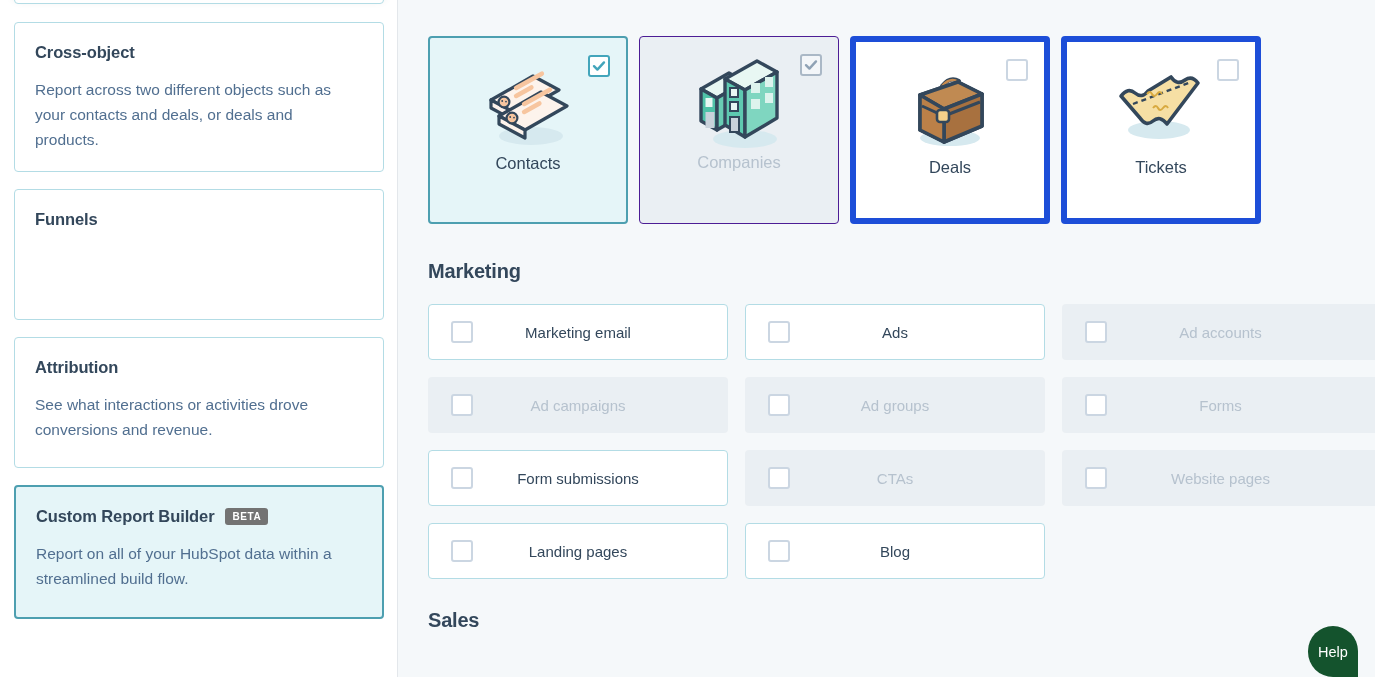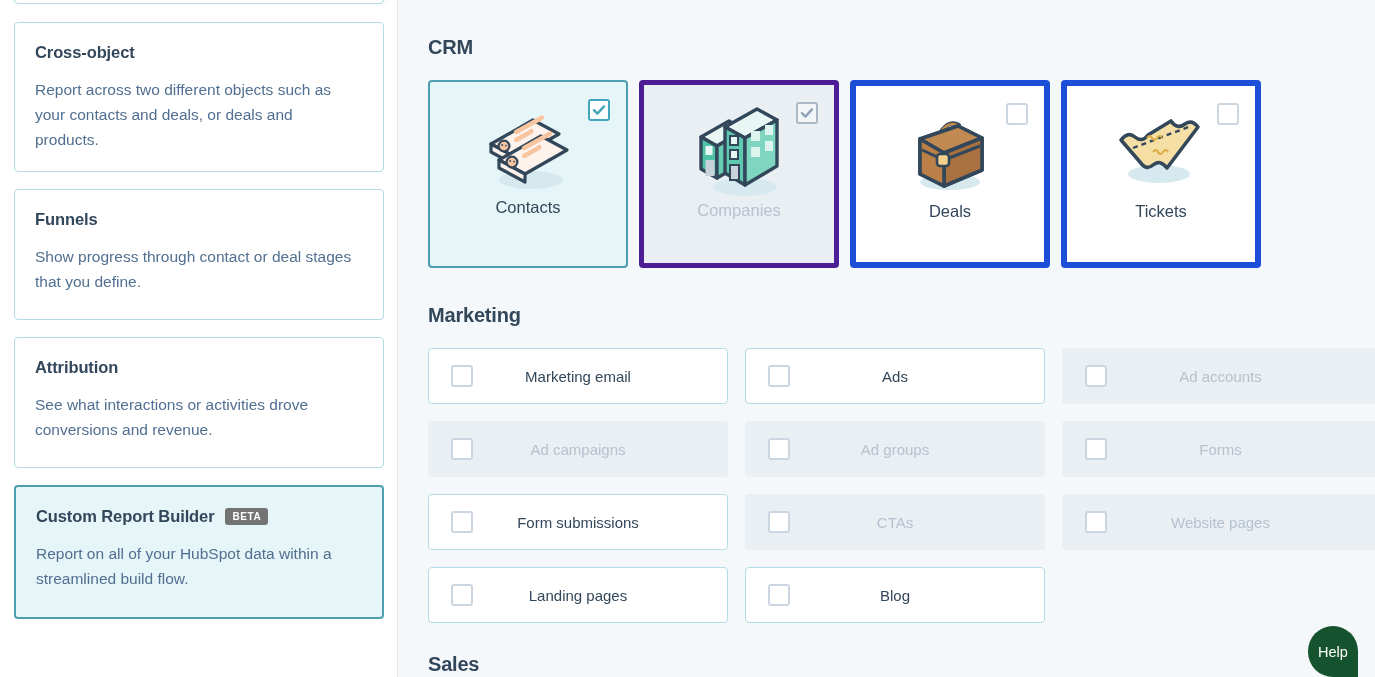--- a/index.html
+++ b/index.html
@@ -93,21 +93,21 @@
     display: flex; flex-direction: column;
     align-items: center;
     cursor: pointer;
   }
   .obj-card.checked {
     background: #e5f5f8;
     border: 2px solid #4d9fb0;
   }
   .obj-card.disabled {
     background: #eaeff3;
-    border: 5px solid #4c1d95;
+    border: 1px solid #4c1d95;
     cursor: default;
   }
   .obj-icon { margin-top: 20px; height: 96px; display: flex; align-items: center; justify-content: center; }
   .obj-label {
     font-size: 16.5px; color: #33475b; text-align: center;
   }
   .obj-card.disabled .obj-label { color: #b6c2ce; }
 
   
   .cbox {
@@ -178,21 +178,20 @@
       <div class="sb-title-row">
         <span class="sb-title">Cross-object</span>
       </div>
       <div class="sb-desc">Report across two different objects such as your contacts and deals, or deals and products.</div>
     </div>
 
     <div class="sb-card c-funnels">
       <div class="sb-title-row">
         <span class="sb-title">Funnels</span>
       </div>
-      <div class="sb-desc">Show progress through contact or deal stages that you define.</div>
     </div>
 
     <div class="sb-card c-attribution">
       <div class="sb-title-row">
         <span class="sb-title">Attribution</span>
       </div>
       <div class="sb-desc">See what interactions or activities drove conversions and revenue.</div>
     </div>
 
     <div class="sb-card c-crb selected">
@@ -201,21 +200,20 @@
         <span class="beta-badge">BETA</span>
       </div>
       <div class="sb-desc">Report on all of your HubSpot data within a streamlined build flow.</div>
     </div>
 
     <div class="divider"></div>
   </aside>
 
   <section id="main">
 
-    <h2 class="section-title">CRM</h2>
 
     <div class="obj-grid">
 
       <div class="obj-card checked">
         <span class="cbox on">
           <svg width="14" height="14" viewBox="0 0 14 14">
             <path d="M2 7.2 L5.4 10.6 L12 3.4" fill="none" stroke="#43a5bb" stroke-width="2.4" stroke-linecap="round" stroke-linejoin="round"></path>
           </svg>
         </span>
         <div class="obj-icon">

